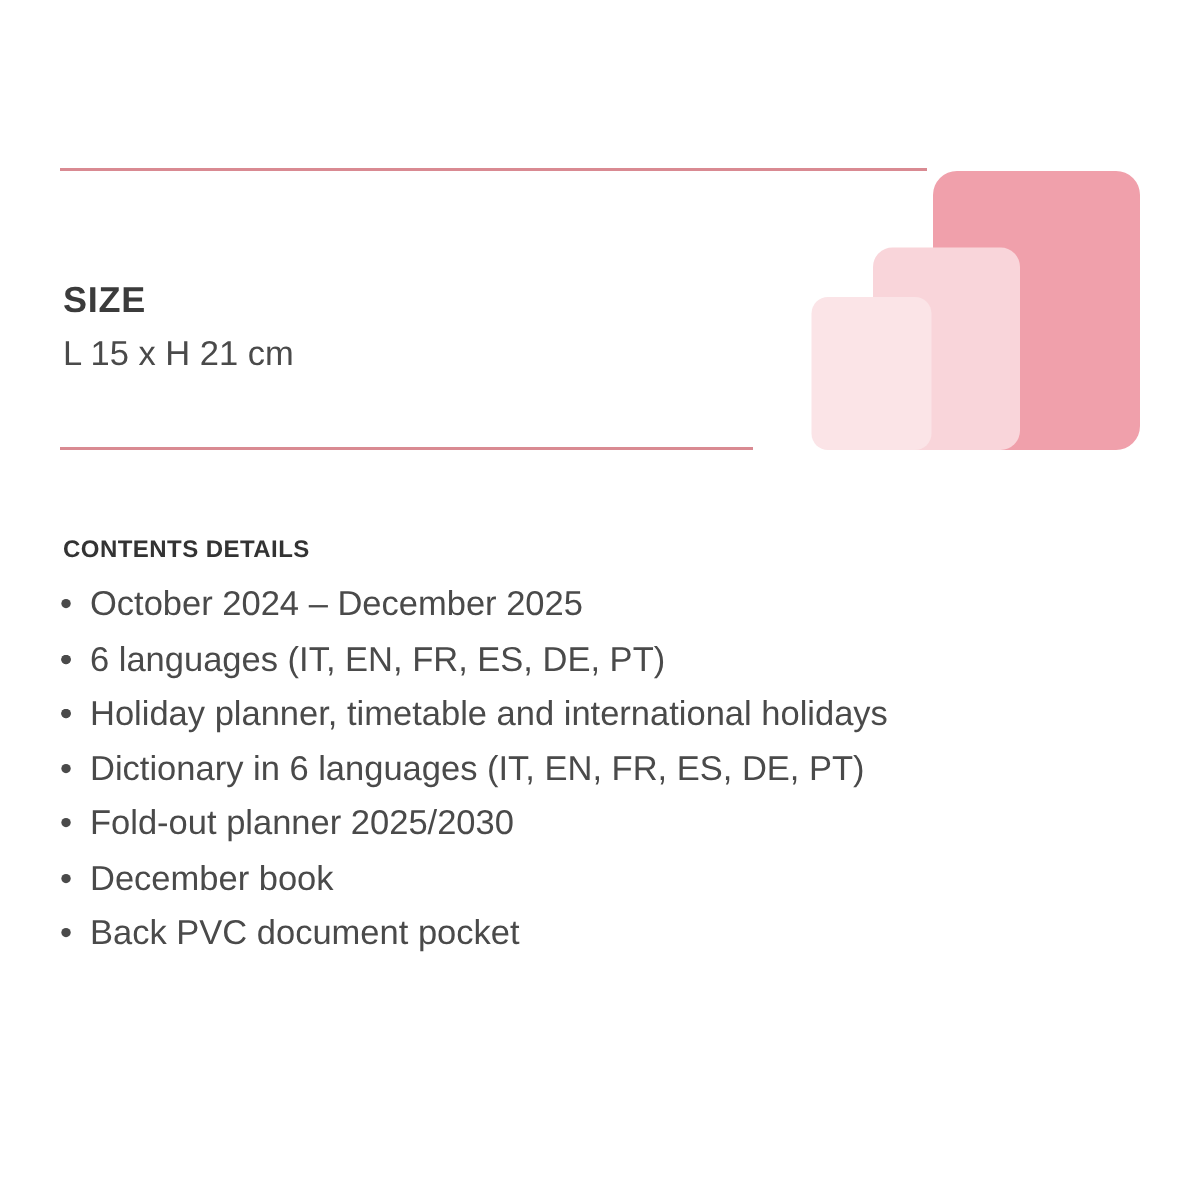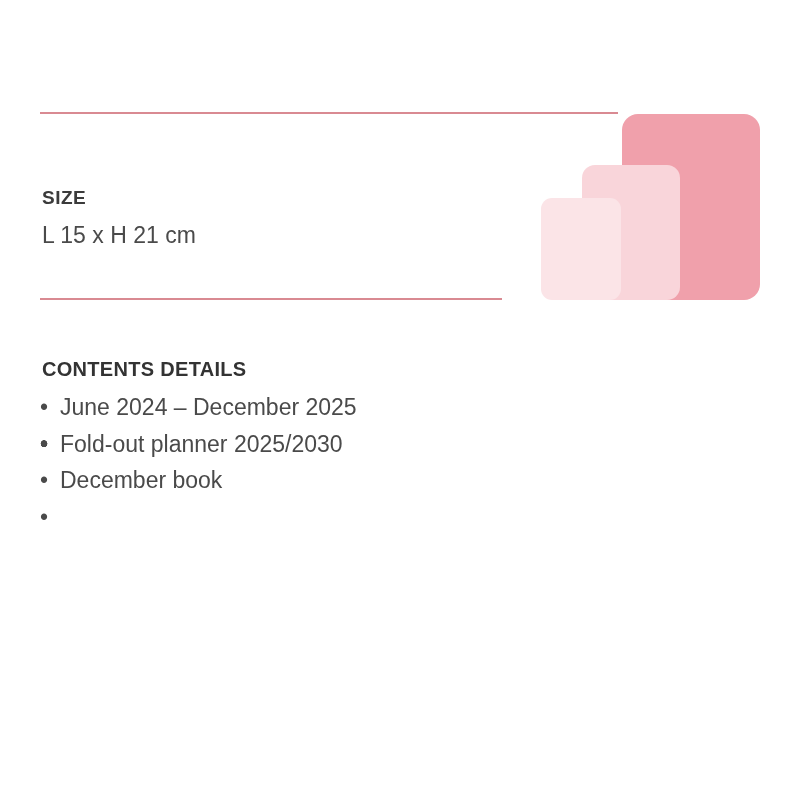--- a/index.html
+++ b/index.html
@@ -42,21 +42,21 @@
   }
   .rule-bottom {
     top: 186px;
     width: 462px;
   }
 
   .size-label {
     position: absolute;
     left: 2px;
     top: 75px;
-    font-size: 19px;
+    font-size: 24px;
     font-weight: bold;
     letter-spacing: 0.5px;
     color: #3b3b3b;
     margin: 0;
   }
   .size-value {
     position: absolute;
     left: 2px;
     top: 110px;
     font-size: 23px;
@@ -103,21 +103,21 @@
   }
 
   
   .contents-section {
     position: absolute;
     left: 40px;
     top: 358px;
     width: 720px;
   }
   .contents-title {
-    font-size: 20px;
+    font-size: 16px;
     font-weight: bold;
     letter-spacing: 0.3px;
     color: #333333;
     margin: 0 0 8px 2px;
   }
   .contents-list {
     list-style: none;
     margin: 0;
     padding: 0;
   }
@@ -160,44 +160,48 @@
       <div class="swatch swatch-medium"></div>
       <div class="swatch swatch-small"></div>
     </div>
   </section>
 
   <section class="contents-section">
     <h2 class="contents-title">CONTENTS DETAILS</h2>
     <ul class="contents-list">
       <li>
         <span class="bullet">•</span>
-        <span>June 2024 – December 2025</span>
-      </li>
-      <li>
-        <span class="bullet">•</span>
-      </li>
-      <li>
-        <span class="bullet">•</span>
-      </li>
-      <li>
-        <span class="bullet">•</span>
-      </li>
-      <li>
-        <span class="bullet">•</span>
-      </li>
-      <li>
-        <span class="bullet">•</span>
+        <span>October 2024 – December 2025</span>
+      </li>
+      <li>
+        <span class="bullet">•</span>
+      </li>
+      <li>
+        <span class="bullet">•</span>
+        <span>6 languages (IT, EN, FR, ES, DE, PT)</span>
+      </li>
+      <li>
+        <span class="bullet">•</span>
+      </li>
+      <li>
+        <span class="bullet">•</span>
+        <span>Holiday planner, timetable and international holidays</span>
+      </li>
+      <li>
+        <span class="bullet">•</span>
+        <span>Dictionary in 6 languages (IT, EN, FR, ES, DE, PT)</span>
       </li>
       <li>
         <span class="bullet">•</span>
         <span>Fold-out planner 2025/2030</span>
       </li>
       <li>
         <span class="bullet">•</span>
         <span>December book</span>
       </li>
       <li>
         <span class="bullet">•</span>
+        <span>Back PVC document pocket</span>
       </li>
     </ul>
   </section>
 
 </div>
 
 </body></html>

